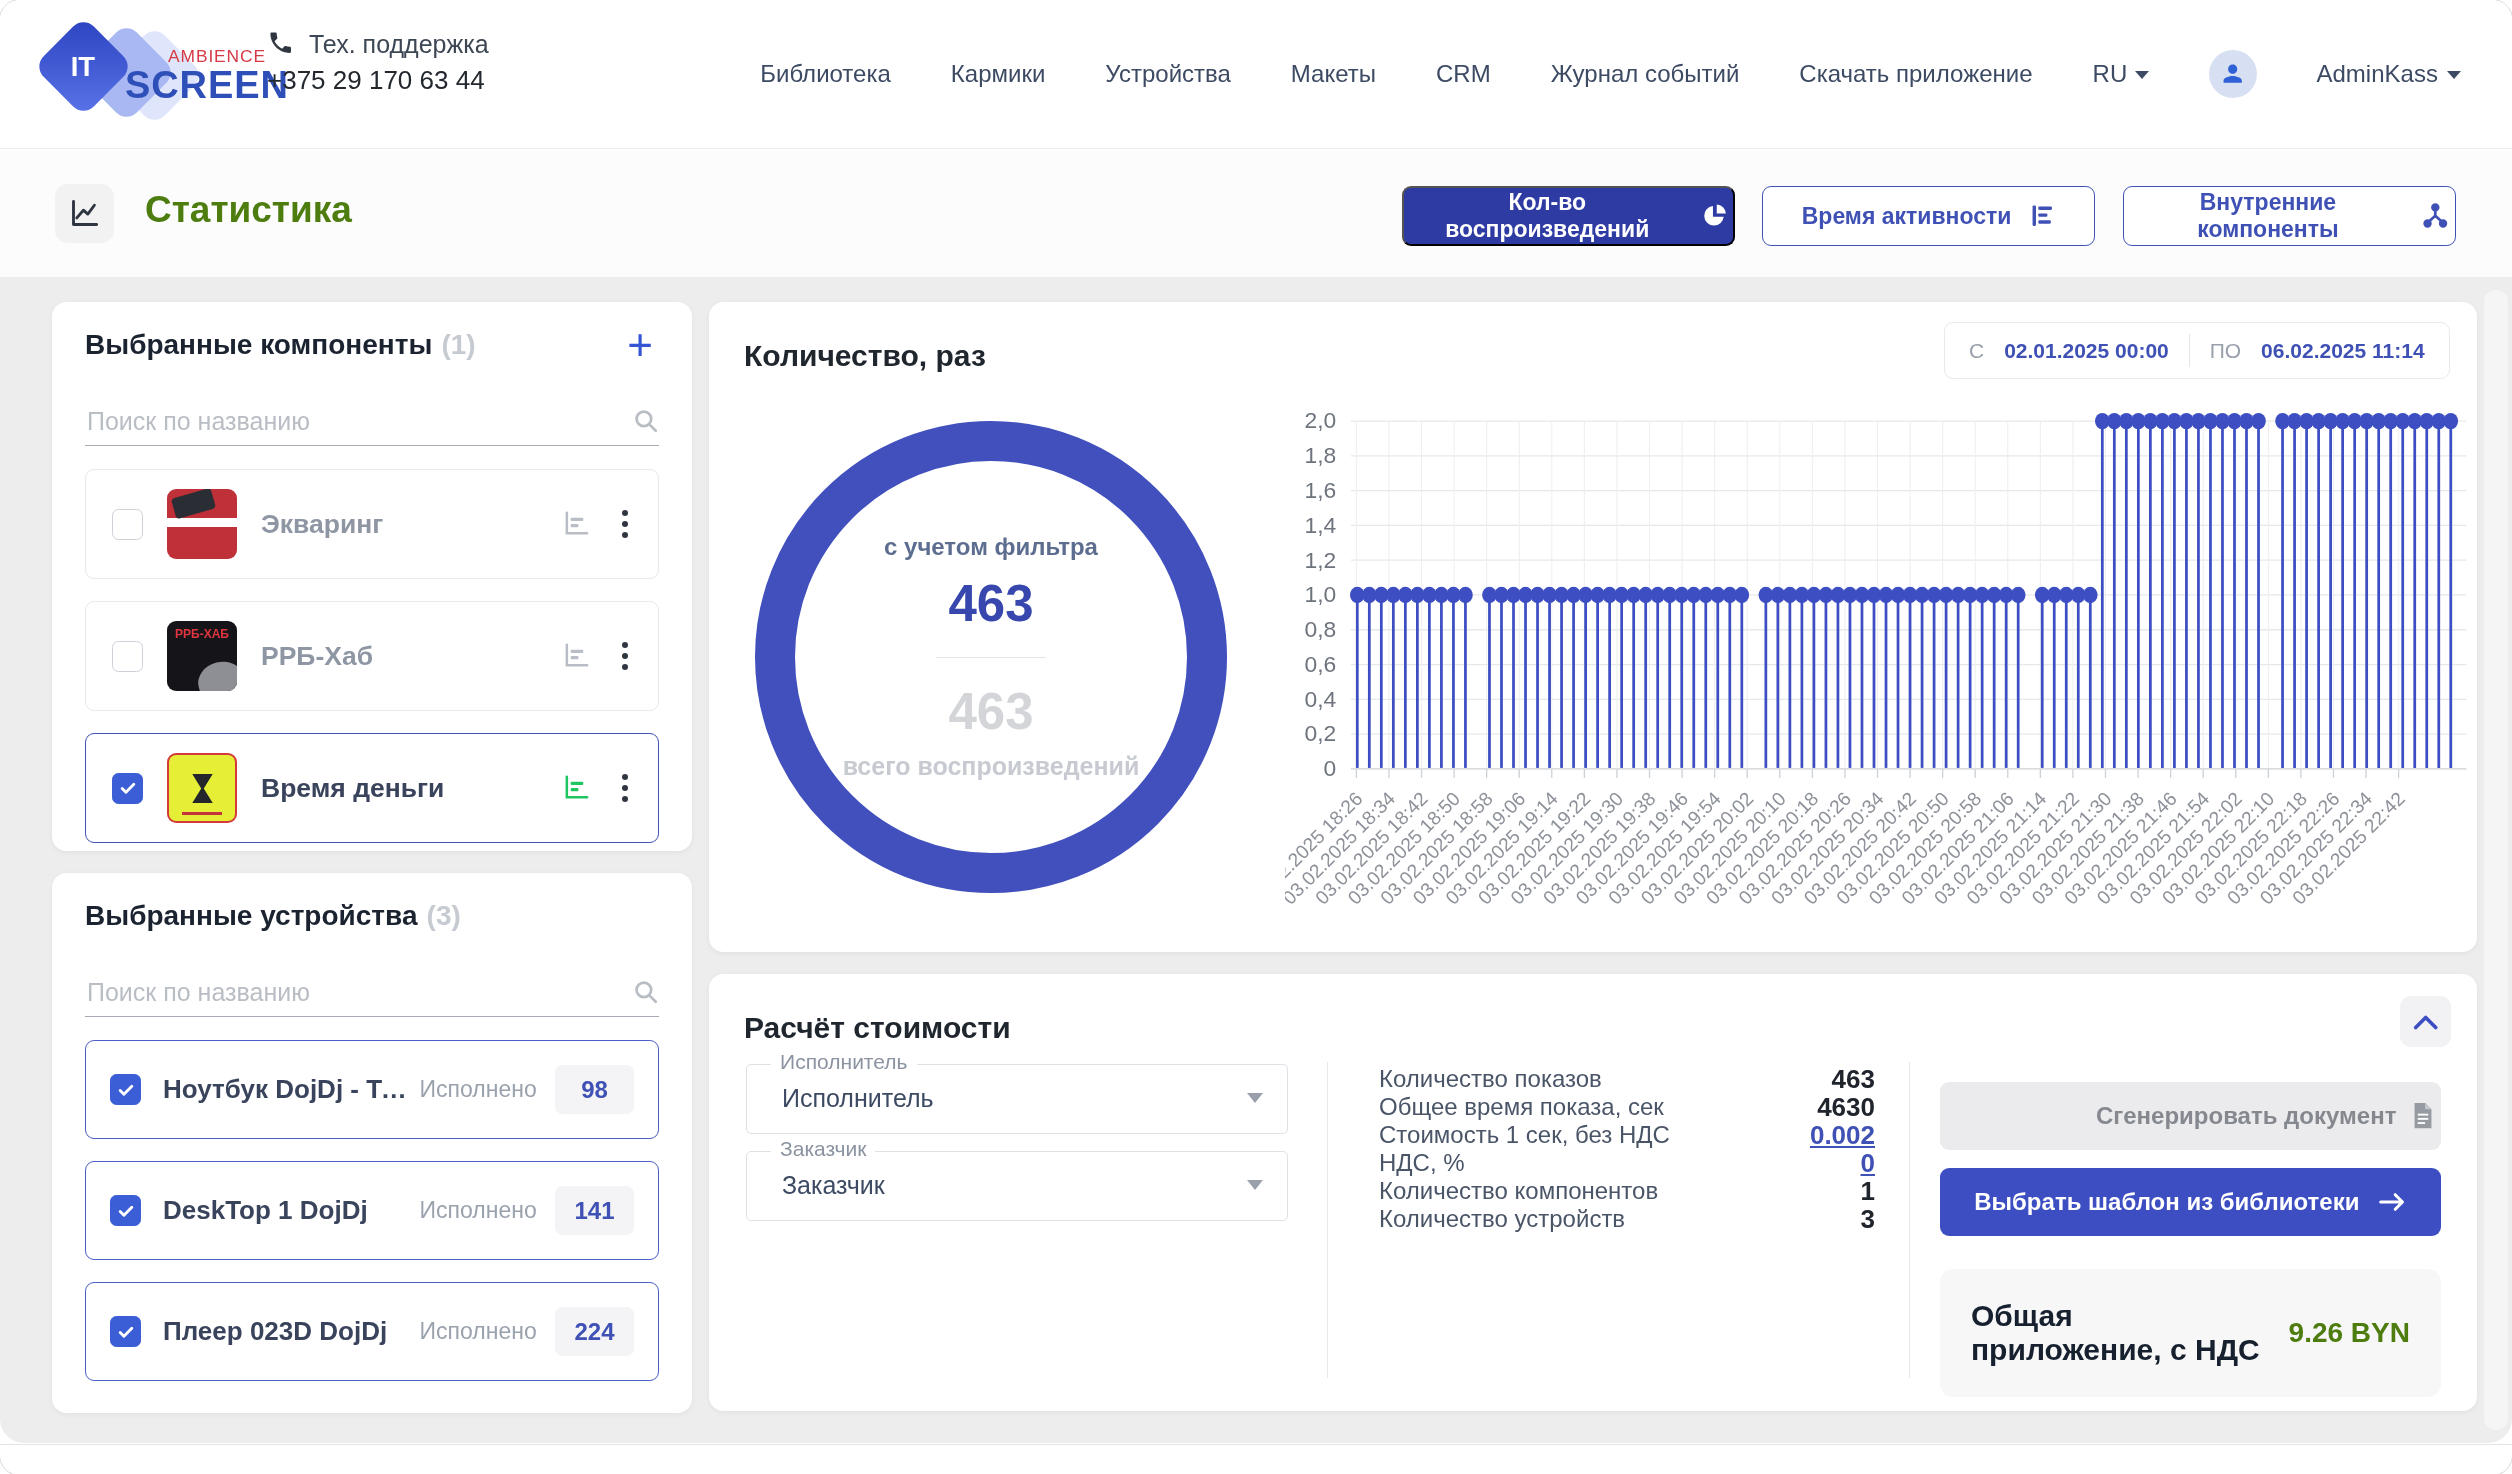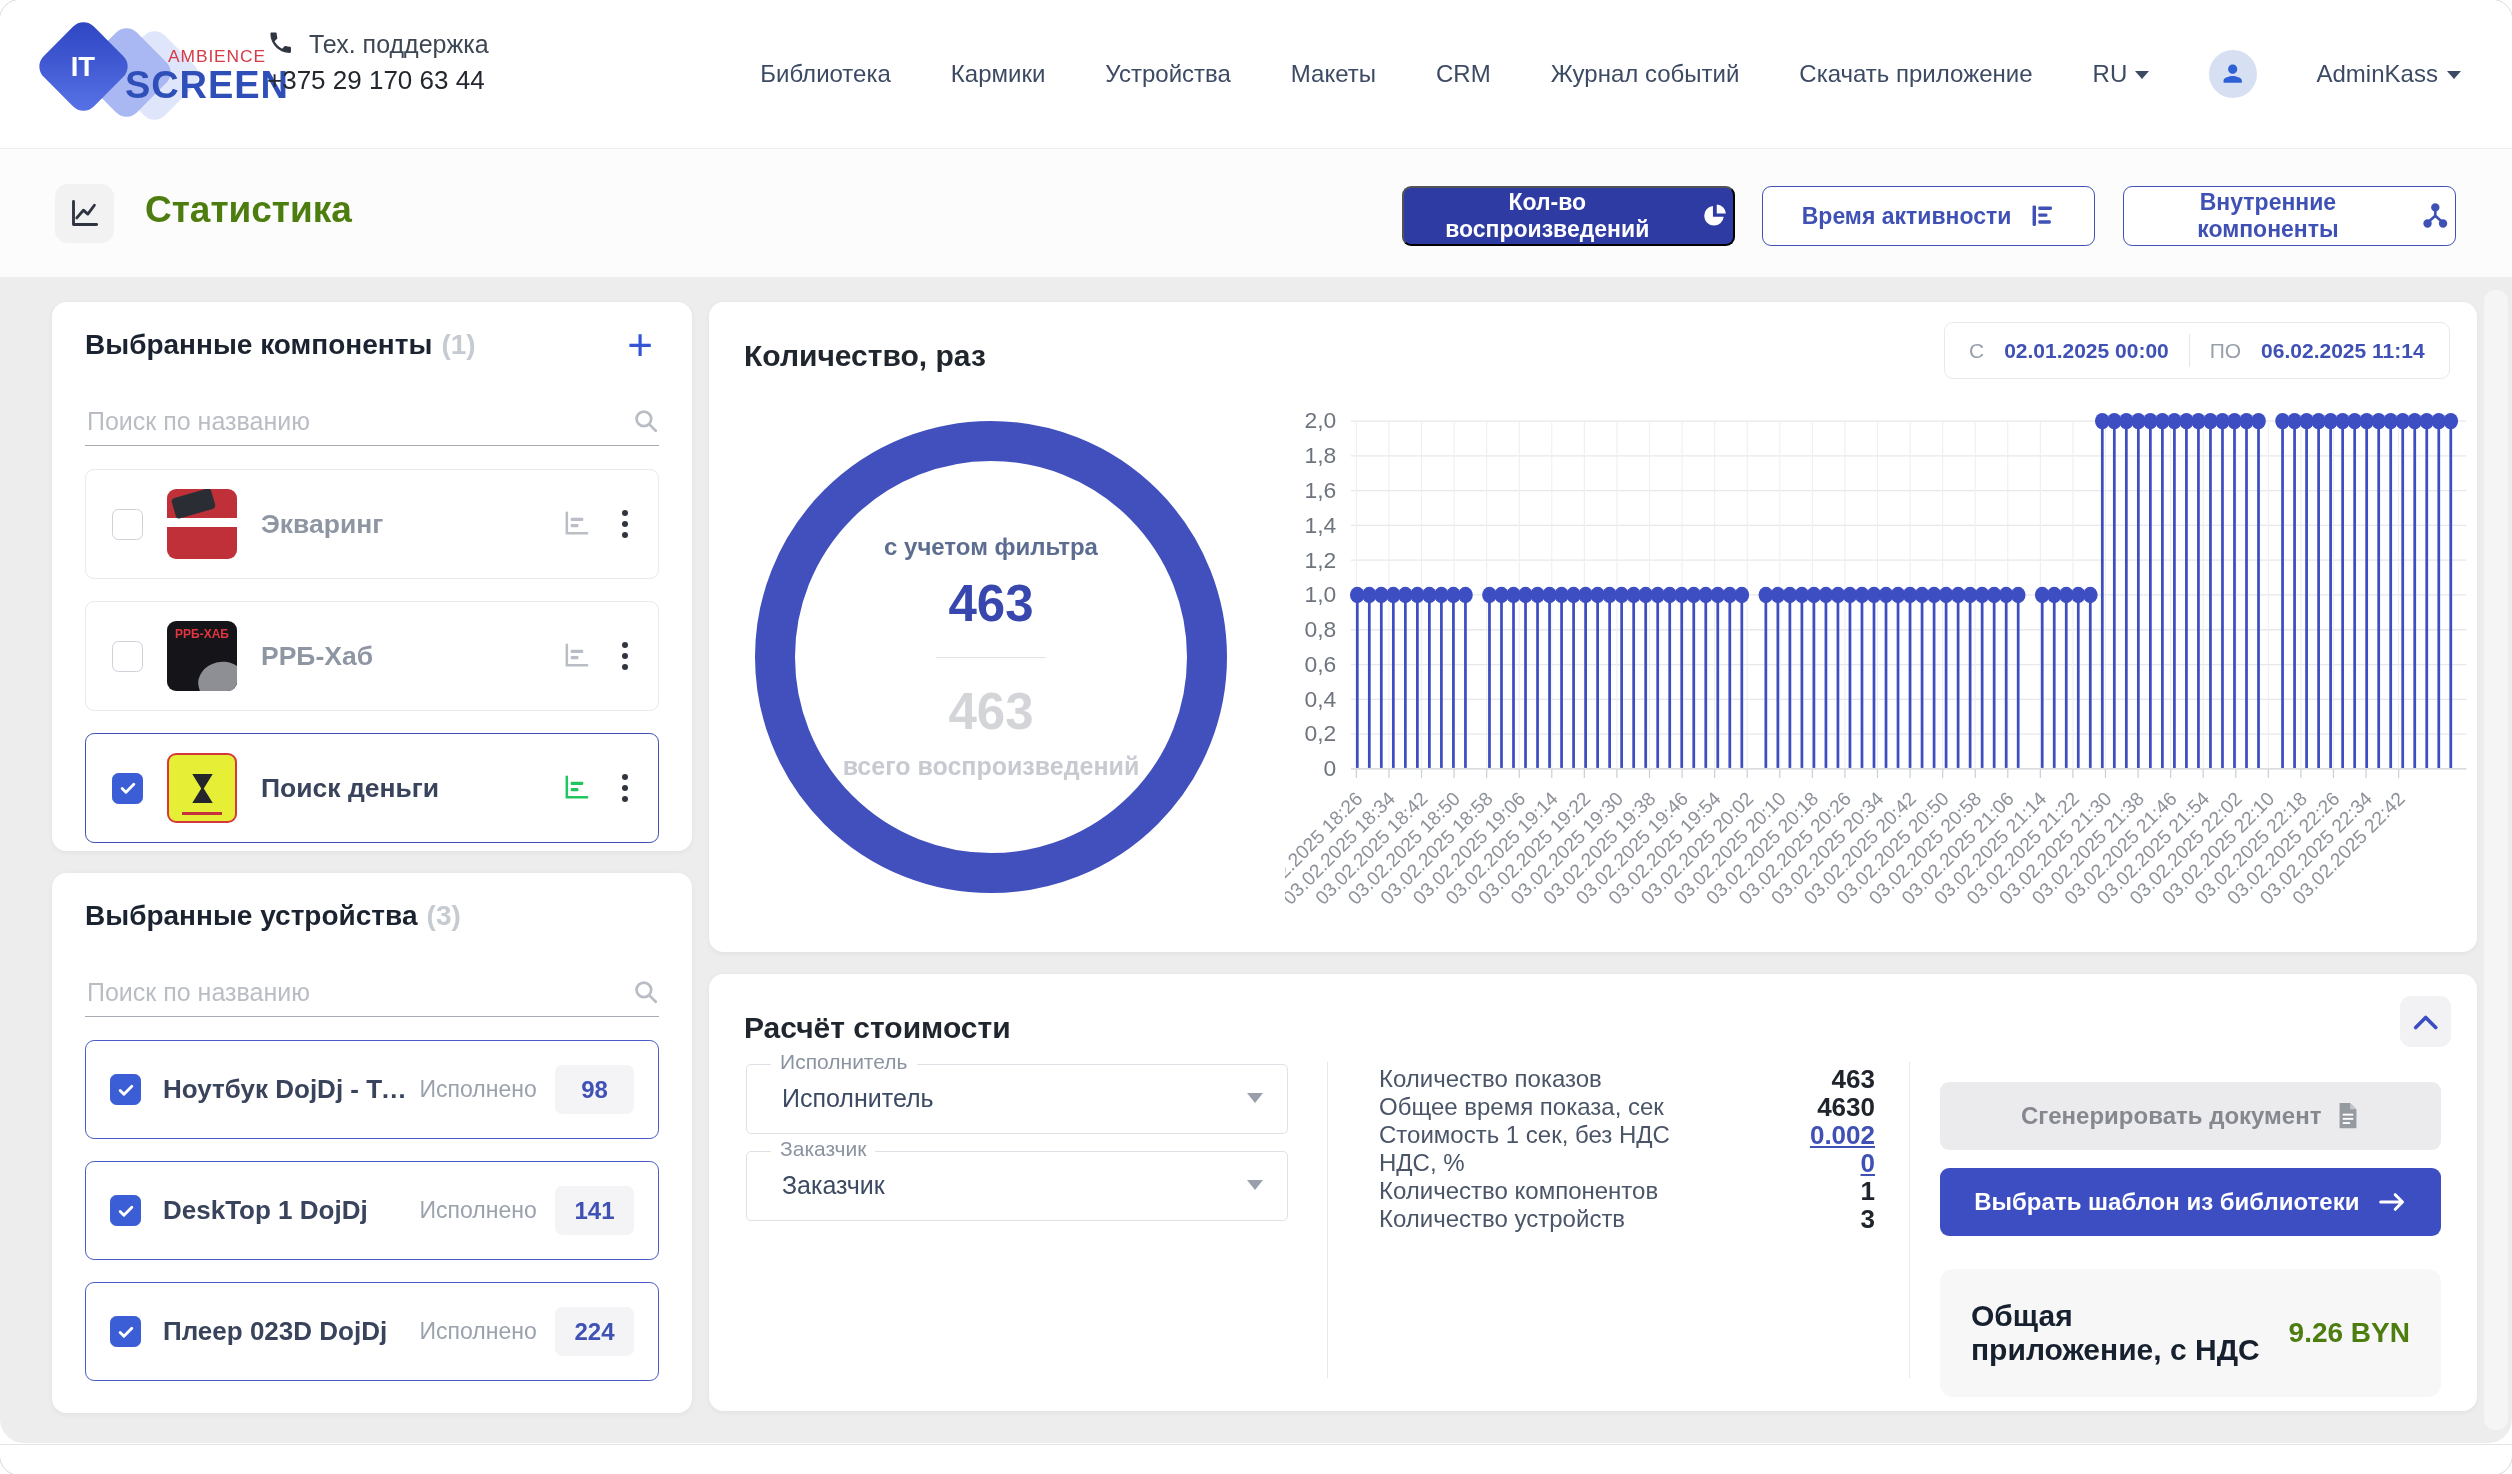--- a/index.html
+++ b/index.html
@@ -96,21 +96,21 @@
   .sel-label{position:absolute;top:-14.6px;left:24px;background:#fff;padding:0 9.1px;font-size:21px;color:#8b93a1;}
   .sel-value{position:absolute;left:35px;top:0;height:66px;display:flex;align-items:center;font-size:25px;color:#3d4a63;}
   .sel-caret{position:absolute;right:24px;top:28px;width:0;height:0;border-left:8.2px solid transparent;border-right:8.2px solid transparent;border-top:10px solid #9aa0ab;}
   .vdiv{position:absolute;top:88px;bottom:33px;width:0.9px;background:#e8e9ec;}
   .vd1{left:618px;} .vd2{left:1200px;}
   .cost-rows{position:absolute;left:670px;top:91px;width:496px;display:flex;flex-direction:column;}
   .cost-row{display:flex;align-items:center;justify-content:space-between;height:28px;}
   .cost-label{font-size:24px;color:#4a5568;}
   .cost-value{font-size:26px;font-weight:bold;color:#20242c;}
   .cost-value.link{color:#3f51b5;text-decoration:underline;cursor:pointer;}
-  .btn-generate{position:absolute;left:1231px;top:108px;width:501px;height:68px;border-radius:9.1px;background:#ebebed;border:none;color:#85898f;font-size:24px;font-weight:bold;display:flex;align-items:center;justify-content:center;gap:14.6px;cursor:default;font-family:"Liberation Sans",sans-serif;}
+  .btn-generate{position:absolute;left:1231px;top:108px;width:501px;height:68px;border-radius:9.1px;background:#ebebed;border:none;color:#85898f;font-size:24px;font-weight:bold;display:flex;align-items:center;justify-content:flex-end;gap:14.6px;cursor:default;font-family:"Liberation Sans",sans-serif;}
   .btn-template{position:absolute;left:1231px;top:194px;width:501px;height:68px;border-radius:9.1px;background:#3c4ec2;border:none;color:#fff;font-size:24px;font-weight:bold;display:flex;align-items:center;justify-content:center;gap:18.3px;cursor:pointer;font-family:"Liberation Sans",sans-serif;}
   .total-card{position:absolute;left:1231px;top:295px;width:501px;height:128px;background:#f7f7f8;border-radius:13px;display:flex;align-items:center;justify-content:space-between;padding:0 31px;box-sizing:border-box;}
   .total-label{font-size:30px;font-weight:bold;color:#16202e;}
   .total-value{font-size:28px;font-weight:bold;color:#4d7c0f;white-space:nowrap;margin-left:18.3px;}
 
   .footer-line{position:absolute;left:0;right:0;top:1444px;height:0.9px;background:#e2e4e7;}
 </style>
 </head>
 <body>
 
@@ -262,21 +262,21 @@
           <span class="cb checked">
             <svg width="20" height="20" viewBox="0 0 24 24">
                 <path d="M5 12.5l4.5 4.5L19 7.5" fill="none" stroke="#fff" stroke-width="3.4" stroke-linecap="round" stroke-linejoin="round"></path>
               </svg>
           </span>
           <span class="thumb vdm">
             <svg width="29" height="35" viewBox="0 0 34 40">
                 <path d="M5 3 H29 L18.5 20 L29 37 H5 L15.5 20 Z" fill="#24262b"></path>
               </svg>
           </span>
-          <span class="comp-name">Поиск деньги</span>
+          <span class="comp-name">Время деньги</span>
           <span class="row-icons">
             <svg width="29" height="29" viewBox="0 0 30 30">
                 <path d="M5 4v21h21" fill="none" stroke="#1fc55e" stroke-width="2.6" stroke-linecap="round"></path>
                 <g fill="#1fc55e">
                   <rect x="9" y="9" width="13" height="3.4" rx="1"></rect>
                   <rect x="9" y="15.5" width="8" height="3.4" rx="1"></rect>
                 </g>
               </svg>
             <span class="kebab">
                 <i></i>

